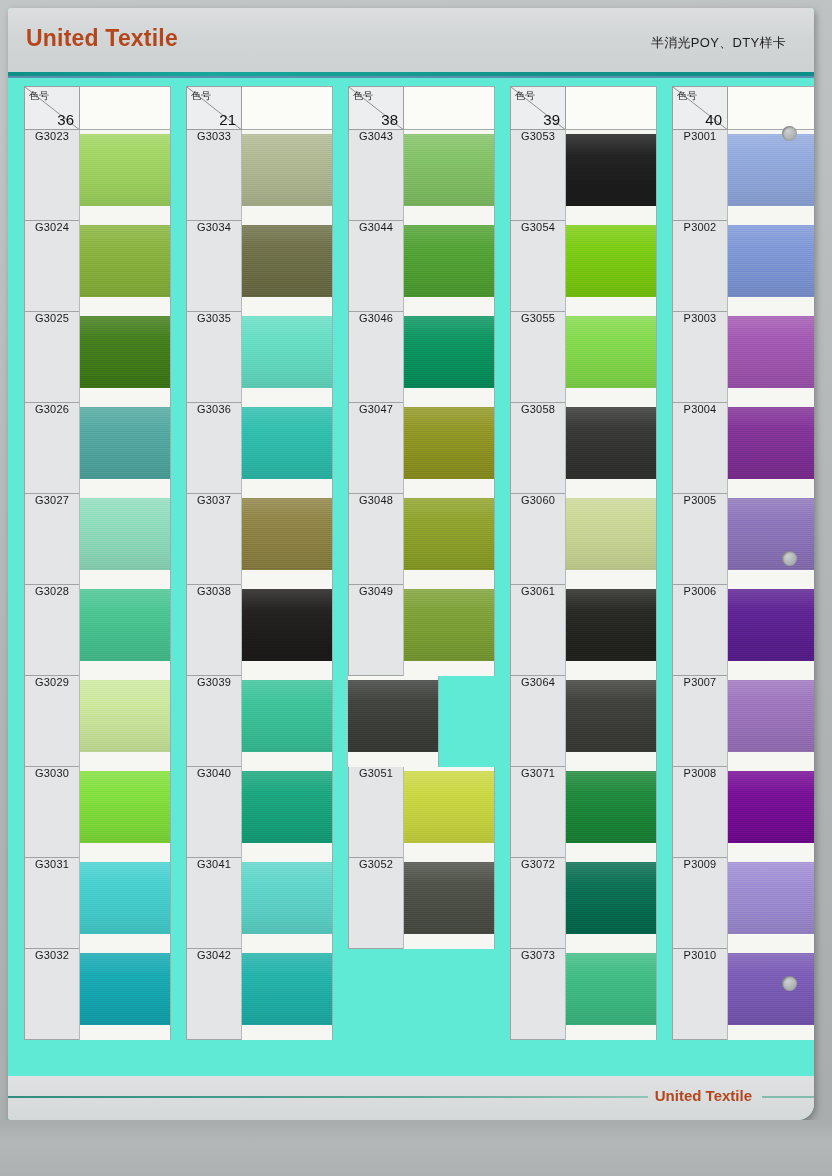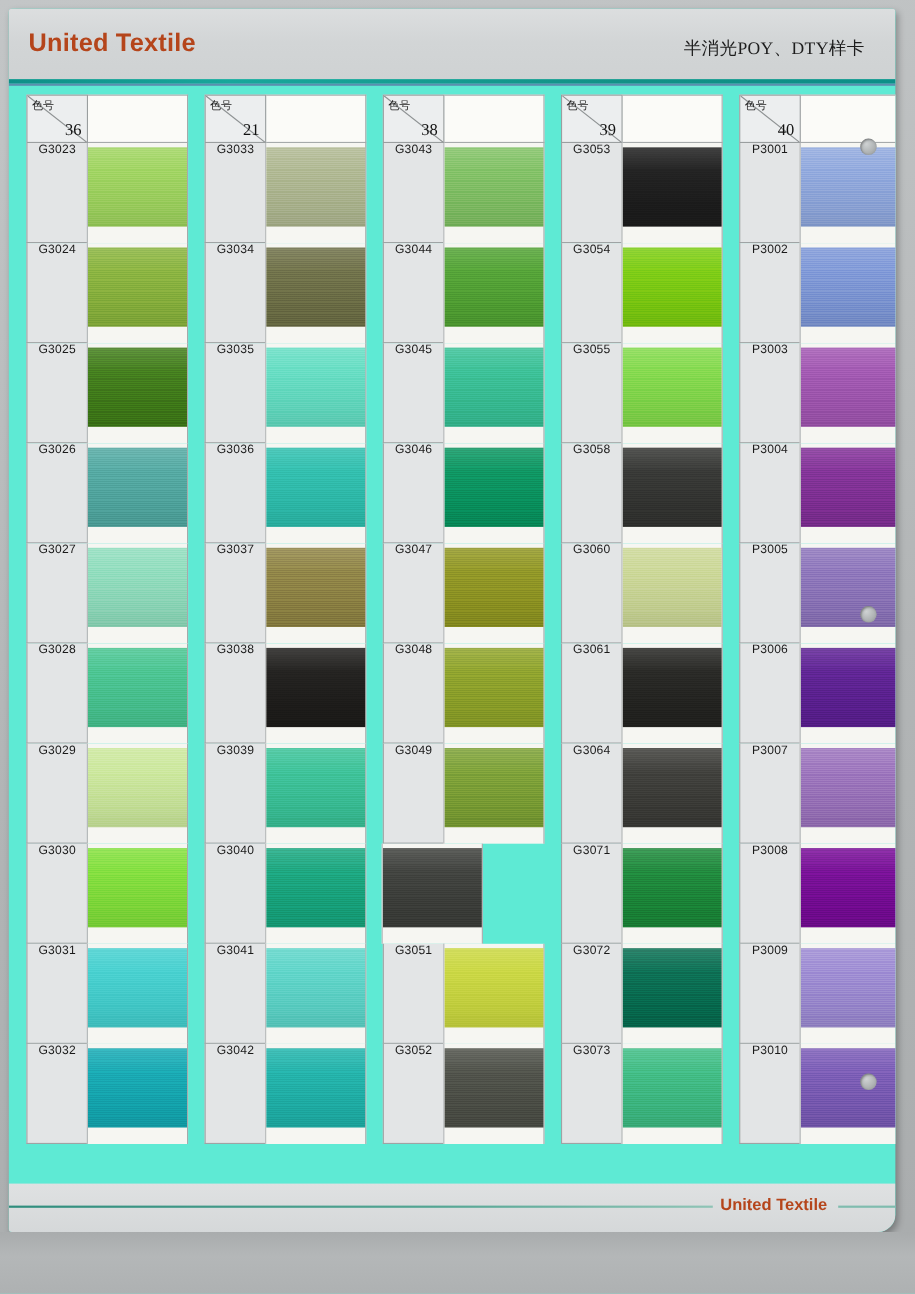--- a/index.html
+++ b/index.html
@@ -53,23 +53,23 @@
     font-weight: bold;
     color: #b5451b;
     letter-spacing: 0.2px;
     font-family: "Liberation Sans", sans-serif;
   }
 
   #header-subtitle {
     position: absolute;
     right: 28px;
     top: 26px;
-    font-size: 16px;
+    font-size: 13px;
     color: #1d1d1d;
-    font-family: Liberation Serif, serif;
+    font-family: Liberation Sans, sans-serif;
     letter-spacing: 0.3px;
   }
 
   #header-rule-teal {
     position: absolute;
     left: 0; top: 64px;
     width: 806px;
     height: 4px;
     background: linear-gradient(90deg, #0e8f87 0%, #18a79b 25%, #129186 70%, #0c8f88 100%);
   }
@@ -129,21 +129,21 @@
     font-size: 10px;
     color: #222;
     font-family: "DejaVu Sans", sans-serif;
   }
   .col-head-num {
     position: absolute;
     right: 5px;
     bottom: 1px;
     font-size: 15px;
     color: #111;
-    font-family: Liberation Serif, serif;
+    font-family: Liberation Sans, sans-serif;
   }
   .col-swatch-head {
     width: 92px;
     height: 44px;
     background: #fbfbf8;
     border: 1px solid #a6aaab;
     border-left: none;
     margin-left: -1px;
   }
 
@@ -556,31 +556,20 @@
           </div>
           <div class="yarn-cell">
             <div class="yarn-wrap">
               <div class="yarn-swatch" style="background-color: rgb(79, 160, 50);"></div>
               <div class="yarn-sheen"></div>
             </div>
           </div>
         </div>
         <div class="swatch-row">
           <div class="code-cell">
-            <span class="code-text">G3045</span>
-          </div>
-          <div class="yarn-cell">
-            <div class="yarn-wrap">
-              <div class="yarn-swatch" style="background-color: rgb(55, 191, 148);"></div>
-              <div class="yarn-sheen"></div>
-            </div>
-          </div>
-        </div>
-        <div class="swatch-row">
-          <div class="code-cell">
             <span class="code-text">G3046</span>
           </div>
           <div class="yarn-cell">
             <div class="yarn-wrap">
               <div class="yarn-swatch" style="background-color: rgb(8, 146, 93);"></div>
               <div class="yarn-sheen"></div>
             </div>
           </div>
         </div>
         <div class="swatch-row">

